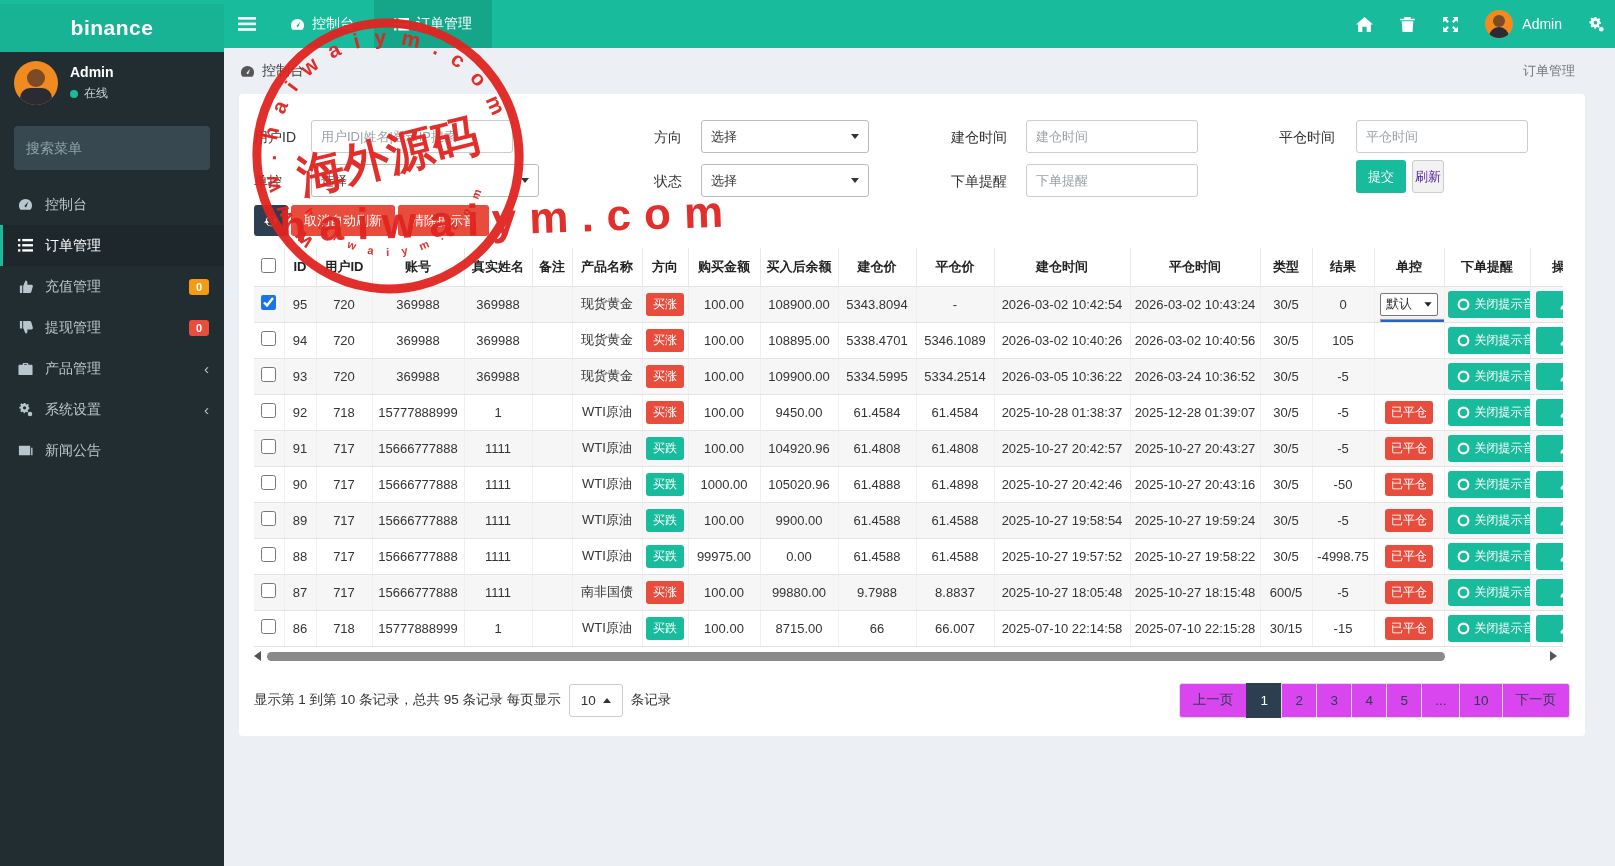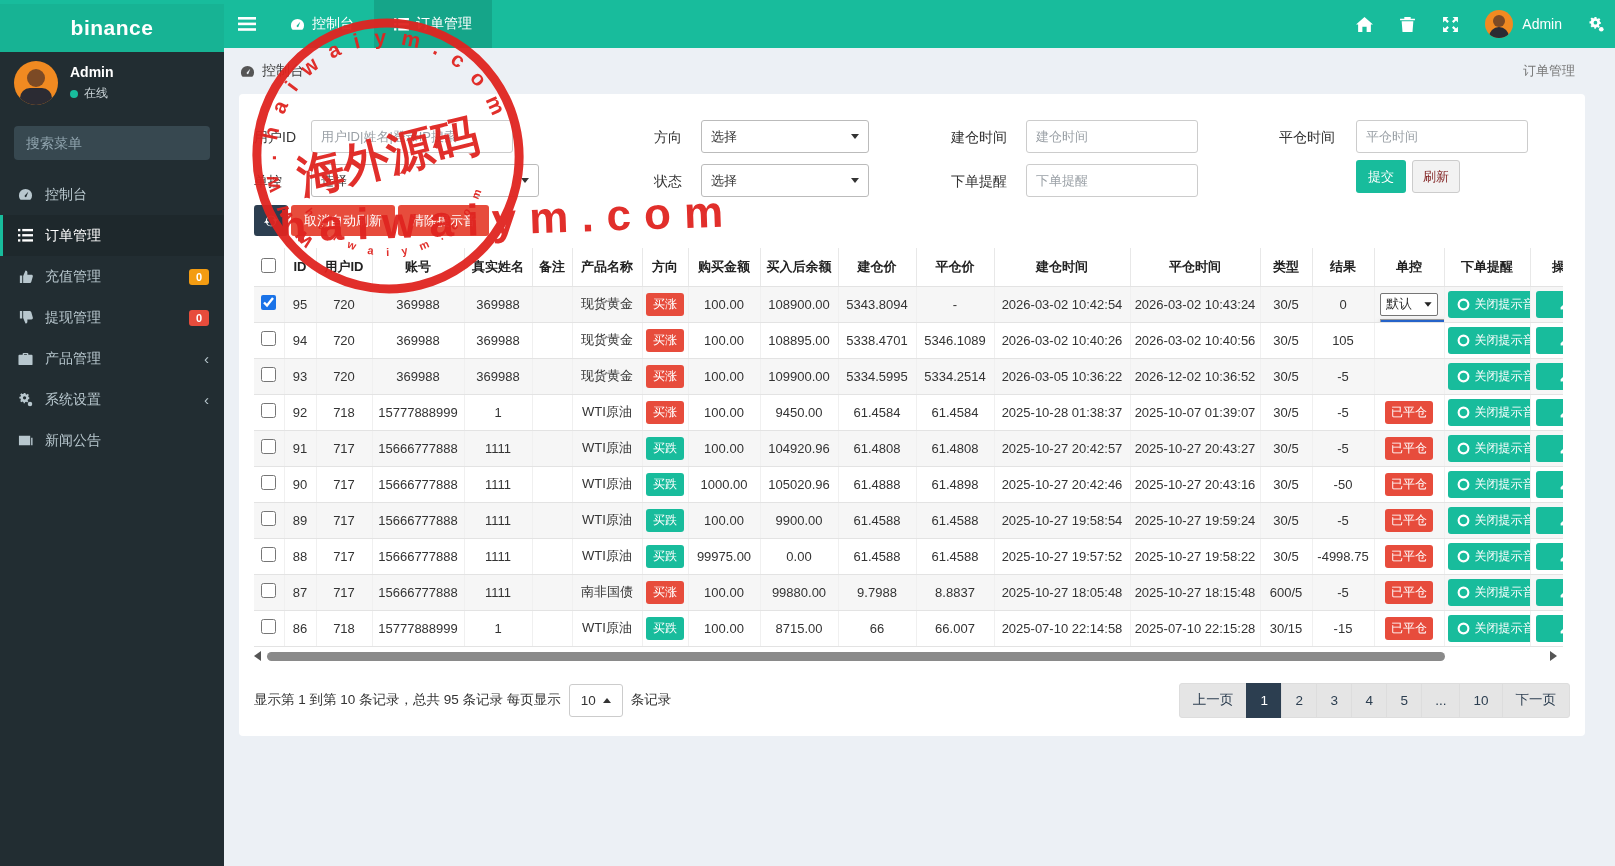--- a/index.html
+++ b/index.html
@@ -23,21 +23,21 @@
 
   
   .sidebar { position:absolute; left:0; top:48px; width:224px; height:818px; background:#222d32; }
   .user-panel { display:flex; align-items:center; gap:12px; padding:13px 14px; }
   .user-panel .avatar { width:44px; height:44px; }
   .user-panel .avatar::before { left:13px; top:8px; width:18px; height:18px; }
   .user-panel .avatar::after { left:6px; top:27px; width:32px; height:20px; }
   .u-name { color:#fff; font-size:14px; font-weight:bold; }
   .u-status { color:#cfd8dc; font-size:12px; margin-top:5px; display:flex; align-items:center; gap:6px; }
   .dot { width:8px; height:8px; border-radius:50%; background:#18bc9c; display:inline-block; }
-  .side-search { margin:8px 14px 14px; background:#374850; border-radius:4px; height:34px;
+  .side-search { margin:8px 14px 14px; background:#374850; border-radius:4px; height:44px;
     display:flex; align-items:center; padding:0 12px; }
   .side-search input { flex:1; background:transparent; border:none; outline:none; color:#eee; font-size:14px; }
   .side-search input::placeholder { color:#90a4ae; }
   .side-search .s-ico { color:#cfd8dc; width:15px; height:15px; }
   .menu { list-style:none; margin-top:4px; }
   .menu li { display:flex; align-items:center; gap:12px; height:41px; padding:0 15px;
     color:#b8c7ce; font-size:14px; cursor:pointer; border-left:3px solid transparent; }
   .menu li.active { background:#1e282c; color:#fff; border-left-color:#18bc9c; }
   .menu .m-ico { width:15px; height:15px; flex:none; }
   .menu .m-label { flex:1; }
@@ -56,21 +56,21 @@
   .f-label { position:absolute; font-size:14px; color:#333; line-height:32px; }
   .f-input { position:absolute; height:33px; border:1px solid #ccc; border-radius:3px; padding:0 9px;
     font-size:13px; color:#333; outline:none; background:#fff; }
   .f-input::placeholder { color:#9aa0a6; }
   .f-select { position:absolute; height:33px; border:1px solid #bbb; border-radius:3px; background:#fff;
     display:flex; align-items:center; justify-content:space-between; padding:0 9px; color:#333; font-size:13px; cursor:pointer; }
   .caret-down { width:0; height:0; border-left:4px solid transparent; border-right:4px solid transparent; border-top:5px solid #333; }
   .btn { display:inline-flex; align-items:center; justify-content:center; border-radius:3px; font-size:13px;
     cursor:pointer; border:1px solid transparent; }
   .btn-submit { position:absolute; left:1102px; top:53px; width:50px; height:33px; background:#18bc9c; color:#fff; }
-  .btn-refresh { position:absolute; left:1158px; top:53px; width:48px; height:33px; background:#f2f2f2; border-color:#ccc; color:#7f1d1d; }
+  .btn-refresh { position:absolute; left:1158px; top:53px; width:32px; height:33px; background:#f2f2f2; border-color:#ccc; color:#4c1d95; }
 
   
   .toolbar { display:flex; gap:3px; margin:6px 0 12px; }
   .btn-dark { width:34px; height:31px; background:#2c3e50; color:#fff; }
   .btn-red { height:31px; padding:0 12px; background:#e74c3c; color:#fff; font-size:13px; }
 
   
   .table-wrap { position:relative; width:1309px; overflow:hidden; }
   table { border-collapse:collapse; table-layout:fixed; width:1346px; }
   th,td { text-align:center; font-size:13px; border-bottom:1px solid #e3e3e3; border-right:1px solid #f0f0f0;
@@ -101,21 +101,21 @@
   .h-thumb { height:9px; width:1178px; margin-left:6px; background:#8a8a8a; border-radius:5px; cursor:pointer; }
 
   
   .panel-footer { display:flex; align-items:center; margin-top:20px; }
   .summary { display:flex; align-items:center; gap:8px; font-size:13.5px; color:#333; }
   .pagesize { display:inline-flex; align-items:center; gap:7px; border:1px solid #ccc; background:#fff;
     border-radius:3px; height:33px; padding:0 11px; cursor:pointer; }
   .caret-up { width:0; height:0; border-left:4px solid transparent; border-right:4px solid transparent; border-bottom:5px solid #333; }
   .pagination { margin-left:auto; display:flex; }
   .pagination .pg { min-width:36px; height:35px; padding:0 13px; display:flex; align-items:center; justify-content:center;
-    border:1px solid #ddd; margin-left:-1px; background:#e5e5e5; color:#2c3e50; font-size:13.5px; cursor:pointer; }
+    border:1px solid #ddd; margin-left:-1px; background:#d946ef; color:#2c3e50; font-size:13.5px; cursor:pointer; }
   .pagination .pg:first-child { border-radius:3px 0 0 3px; }
   .pagination .pg:last-child { border-radius:0 3px 3px 0; }
   .pagination .pg.active { background:#2c3e50; border-color:#2c3e50; color:#fff; }
 
   
   .watermark { position:absolute; left:228px; top:4px; width:590px; height:312px; z-index:999; pointer-events:none; opacity:.95; }
 </style>
 </head>
 <body>
 
@@ -414,21 +414,21 @@
               <td class="col-account">369988</td>
               <td class="col-name">369988</td>
               <td class="col-remark"></td>
               <td class="col-product">现货黄金</td>
               <td class="col-dir"><span class="badge-dir up">买涨</span></td>
               <td class="col-amount">100.00</td>
               <td class="col-after">109900.00</td>
               <td class="col-open">5334.5995</td>
               <td class="col-close">5334.2514</td>
               <td class="col-otime">2026-03-05 10:36:22</td>
-              <td class="col-ctime">2026-12-02 10:36:52</td>
+              <td class="col-ctime">2026-03-24 10:36:52</td>
               <td class="col-type">30/5</td>
               <td class="col-result">-5</td>
               <td class="col-control"></td>
               <td class="col-alert"><button class="btn btn-alert">
                   <svg width="13" height="13" viewBox="0 0 16 16" fill="currentColor">
                     <circle cx="8" cy="8" r="6" fill="none" stroke="#fff" stroke-width="2.6"></circle>
                   </svg>
                   <span>关闭提示音</span>
                 </button></td>
               <td class="col-edit"><button class="btn btn-edit">
@@ -444,21 +444,21 @@
               <td class="col-account">15777888999</td>
               <td class="col-name">1</td>
               <td class="col-remark"></td>
               <td class="col-product">WTI原油</td>
               <td class="col-dir"><span class="badge-dir up">买涨</span></td>
               <td class="col-amount">100.00</td>
               <td class="col-after">9450.00</td>
               <td class="col-open">61.4584</td>
               <td class="col-close">61.4584</td>
               <td class="col-otime">2025-10-28 01:38:37</td>
-              <td class="col-ctime">2025-10-07 01:39:07</td>
+              <td class="col-ctime">2025-12-28 01:39:07</td>
               <td class="col-type">30/5</td>
               <td class="col-result">-5</td>
               <td class="col-control"><span class="badge-closed">已平仓</span></td>
               <td class="col-alert"><button class="btn btn-alert">
                   <svg width="13" height="13" viewBox="0 0 16 16" fill="currentColor">
                     <circle cx="8" cy="8" r="6" fill="none" stroke="#fff" stroke-width="2.6"></circle>
                   </svg>
                   <span>关闭提示音</span>
                 </button></td>
               <td class="col-edit"><button class="btn btn-edit">

